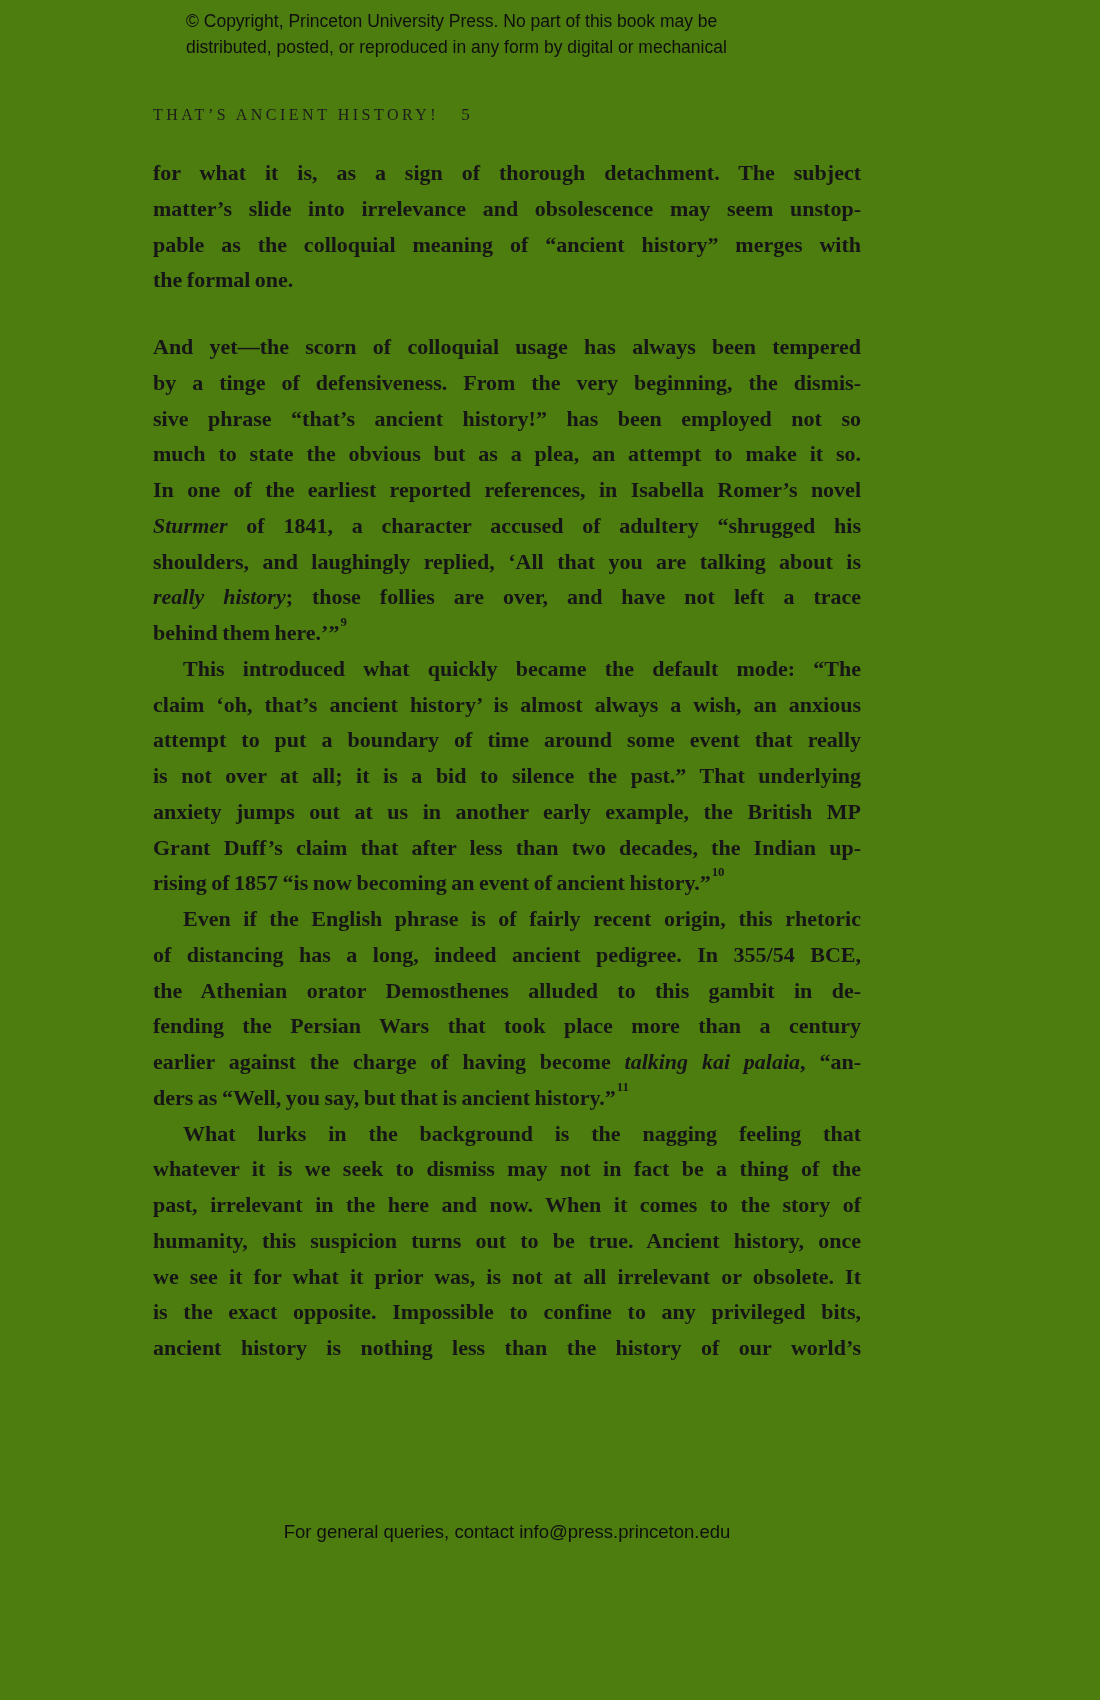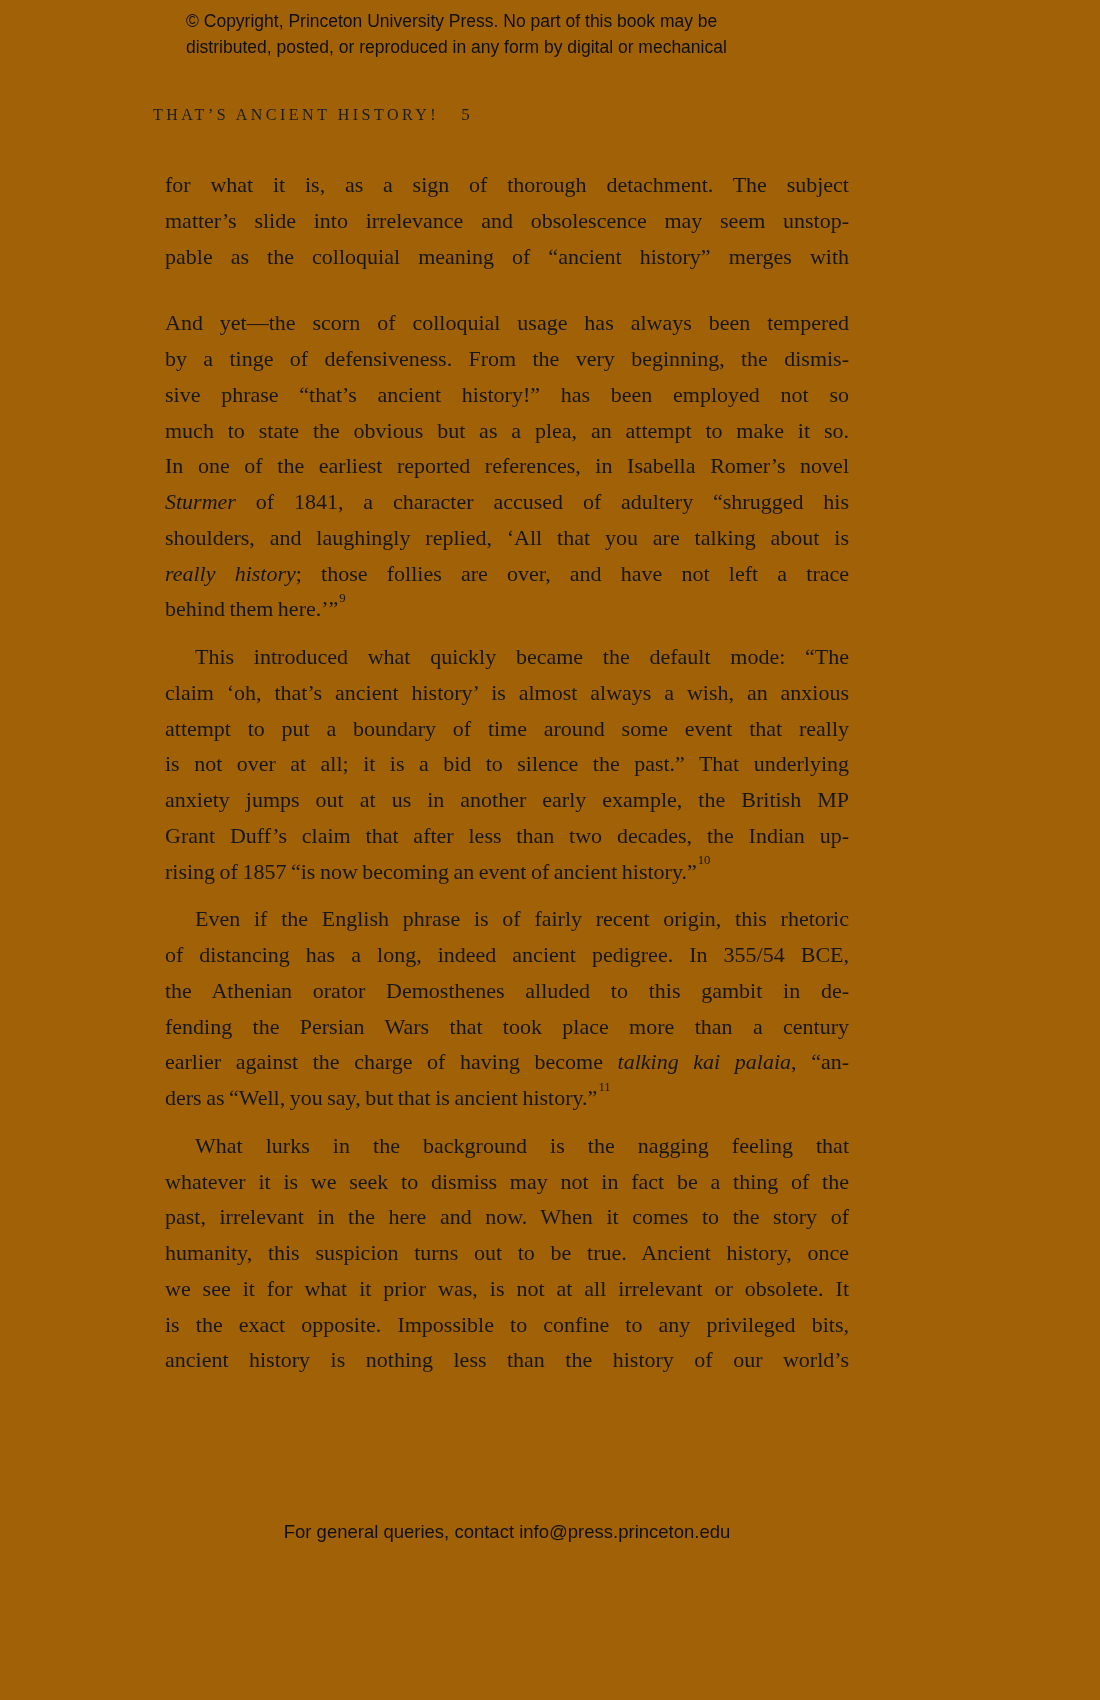--- a/index.html
+++ b/index.html
@@ -1,21 +1,21 @@
 <!DOCTYPE html>
 <html><head>
 <meta charset="utf-8">
 <style>
   * { box-sizing: border-box; }
   html, body { margin: 0; padding: 0; background: #ffffff; }
   .page {
     position: relative;
     width: 1100px;
     height: 1700px;
-    background: #a16207;
+    background: #4d7c0f;
     overflow: hidden;
   }
   .copyright {
     position: absolute;
     left: 186px;
     top: 9px;
     font-family: "Liberation Sans", "DejaVu Sans", sans-serif;
     font-size: 17.5px;
     line-height: 25.5px;
     color: #0f0f0f;
@@ -42,21 +42,21 @@
     position: absolute;
     left: 153px;
     top: 155px;
     width: 708px;
     font-family: "Liberation Serif", "DejaVu Serif", serif;
     font-size: 22px;
     line-height: 35.75px;
     color: #161616;
     word-spacing: -1px;
   }
-  .para { margin: 12px; }
+  .para { margin: 0; font-weight: bold; }
   .para.space-before { margin-top: 31px; }
   .line {
     text-align: justify;
     text-align-last: justify;
   }
   .line.endline { text-align-last: left; }
   .line.first-indent { text-indent: 30px; }
   .body-text em { font-style: italic; }
   .body-text sup {
     font-size: 0.58em;
@@ -88,20 +88,21 @@
 
   <div class="running-header">
     <span>THAT’S ANCIENT HISTORY!</span><span class="pagenum">5</span>
   </div>
 
   <div class="body-text">
       <div class="para">
         <div class="line">for what it is, as a sign of thorough detachment. The subject</div>
         <div class="line">matter’s slide into irrelevance and obsolescence may seem unstop-</div>
         <div class="line">pable as the colloquial meaning of “ancient history” merges with</div>
+        <div class="line endline">the formal one.</div>
       </div>
       <div class="para space-before">
         <div class="line">And yet—the scorn of colloquial usage has always been tempered</div>
         <div class="line">by a tinge of defensiveness. From the very beginning, the dismis-</div>
         <div class="line">sive phrase “that’s ancient history!” has been employed not so</div>
         <div class="line">much to state the obvious but as a plea, an attempt to make it so.</div>
         <div class="line">In one of the earliest reported references, in Isabella Romer’s novel</div>
         <div class="line"><em>Sturmer</em> of 1841, a character accused of adultery “shrugged his</div>
         <div class="line">shoulders, and laughingly replied, ‘All that you are talking about is</div>
         <div class="line"><em>really history</em>; those follies are over, and have not left a trace</div>

